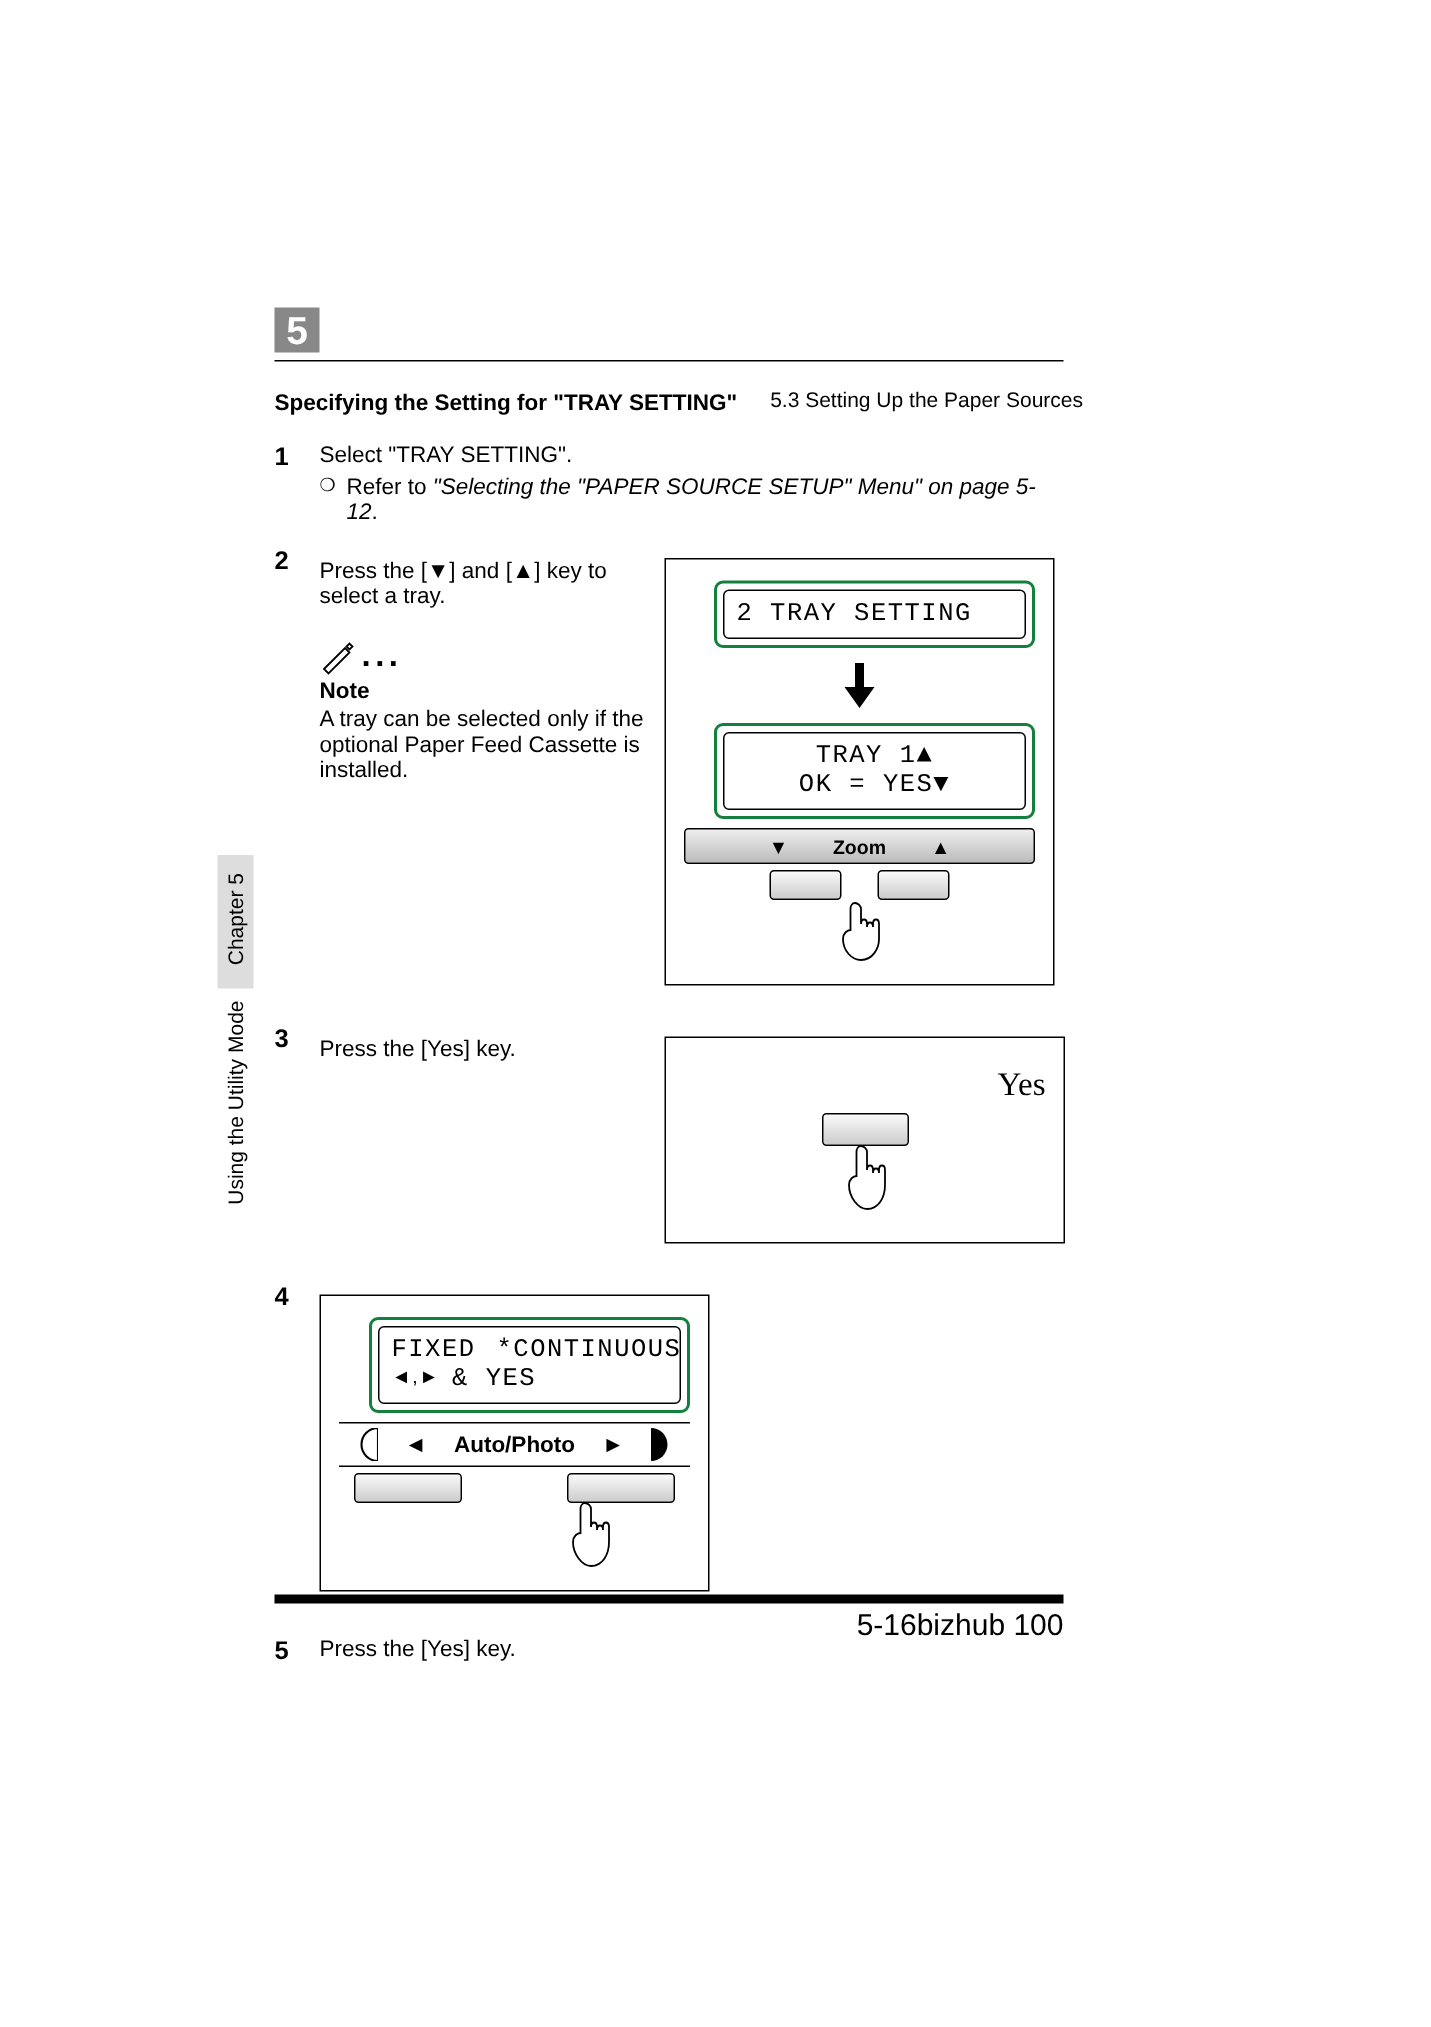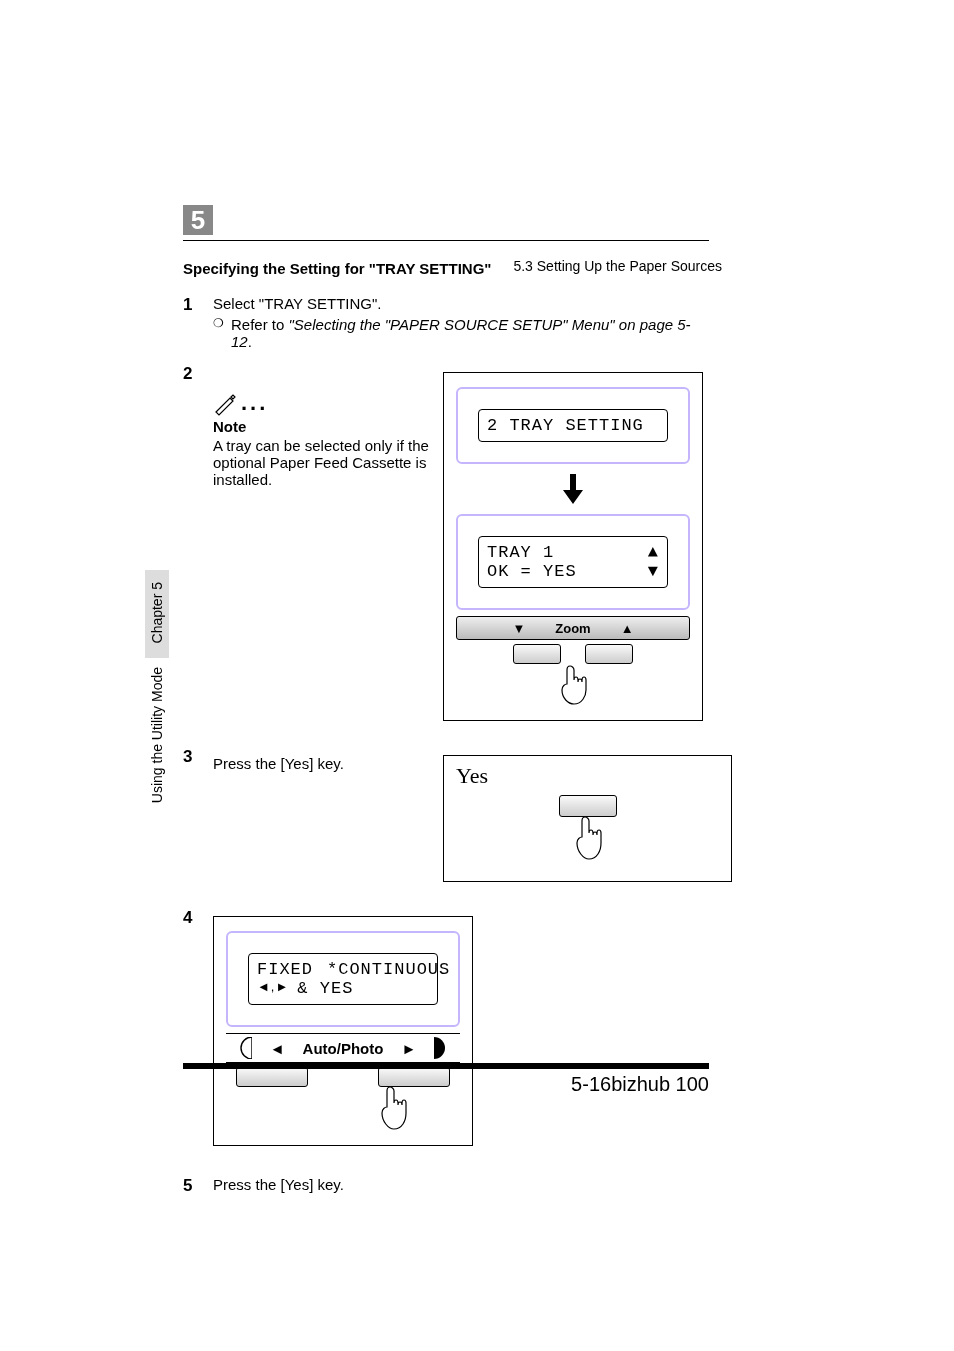--- a/index.html
+++ b/index.html
@@ -105,36 +105,37 @@
     margin-top: 2px;
   }
   
   .diagram-box {
     border: 1px solid #000;
     padding: 14px 12px 14px 12px;
     width: 260px;
     box-sizing: border-box;
   }
   .lcd {
-    border: 2px solid #c4b5fd;
+    border: 2px solid #15803d;
     border-radius: 6px;
-    padding: 20px;
+    padding: 4px;
     margin-bottom: 6px;
+    margin-left: 20px;
   }
   .lcd-inner {
     border: 1px solid #000;
     border-radius: 4px;
     padding: 6px 8px;
     font-family: "Courier New", monospace;
     font-size: 17px;
     letter-spacing: 1px;
   }
   .lcd-line2 {
     display: flex;
-    justify-content: space-between;
+    justify-content: center;
     align-items: center;
   }
   .down-arrow-big {
     text-align: center;
     font-size: 28px;
     margin: 8px 0;
     line-height: 1;
   }
   .zoom-bar {
     border: 1px solid #000;
@@ -161,24 +162,24 @@
     border: 1px solid #000;
     border-radius: 3px;
     background: linear-gradient(#fafafa,#ccc);
   }
   .finger {
     display: block;
     margin: -2px auto 0 auto;
   }
   .yes-diagram {
     border: 1px solid #000;
-    width: 289px;
-    padding: 7px 12px 20px 12px;
+    width: 267px;
+    padding: 18px 12px 20px 12px;
     box-sizing: border-box;
-    text-align: left;
+    text-align: right;
   }
   .yes-label-serif {
     font-family: "Times New Roman", serif;
     font-size: 22px;
     margin-bottom: 6px;
   }
   .auto-bar {
     border-top: 1px solid #000;
     border-bottom: 1px solid #000;
     height: 28px;
@@ -244,20 +245,23 @@
             <span>Refer to </span><span class="italic">"Selecting the "PAPER SOURCE SETUP" Menu" on page 5-12</span><span>.</span>
           </div>
         </div>
       </div>
     </div>
 
     <div class="step" style="margin-top:14px;">
       <div class="step-num">2</div>
       <div class="step-body figure-row" style="align-items:flex-start;">
         <div class="figure-left">
+          <div>
+            <span>Press the [</span><span>▼</span><span>] and [</span><span>▲</span><span>] key to select a tray.</span>
+          </div>
           <div class="note-icon-row">
             <svg width="24" height="24" viewBox="0 0 24 24">
                 <path d="M3 20 L17 6 L20 9 L6 23 Z M18 5 L20 3 L22 5 L20 7 Z" fill="none" stroke="#000" stroke-width="1.2"></path>
               </svg>
             <span style="font-size:22px;font-weight:bold;letter-spacing:3px;">...</span>
           </div>
           <div class="note-label">Note</div>
           <div class="note-text">A tray can be selected only if the optional Paper Feed Cassette is installed.</div>
         </div>
         <div class="figure-right">

